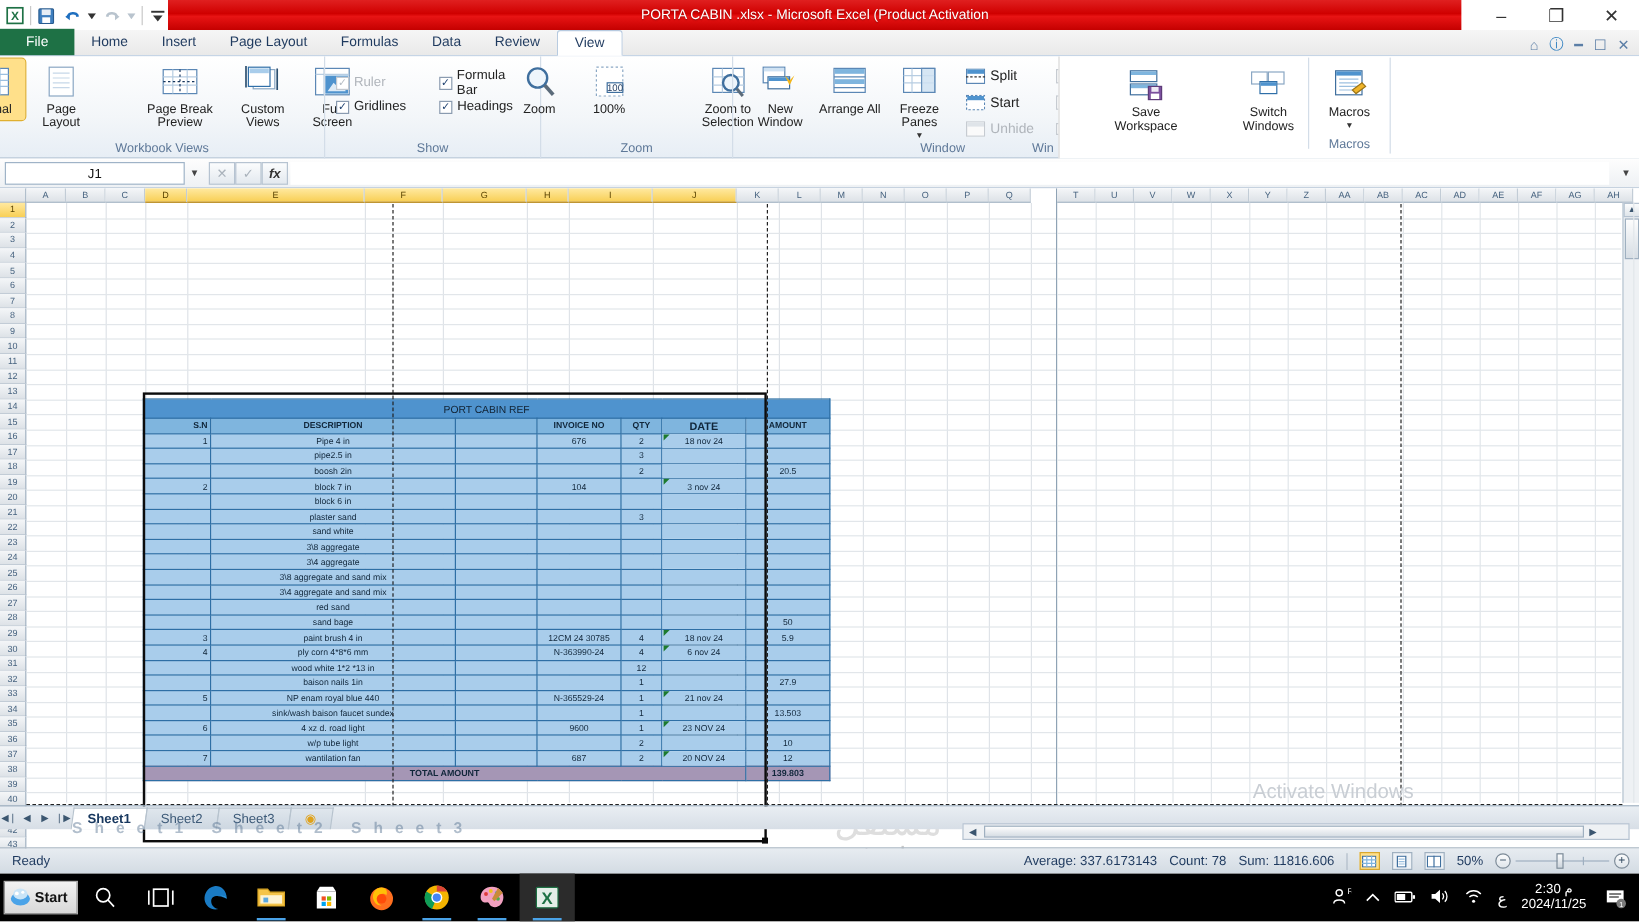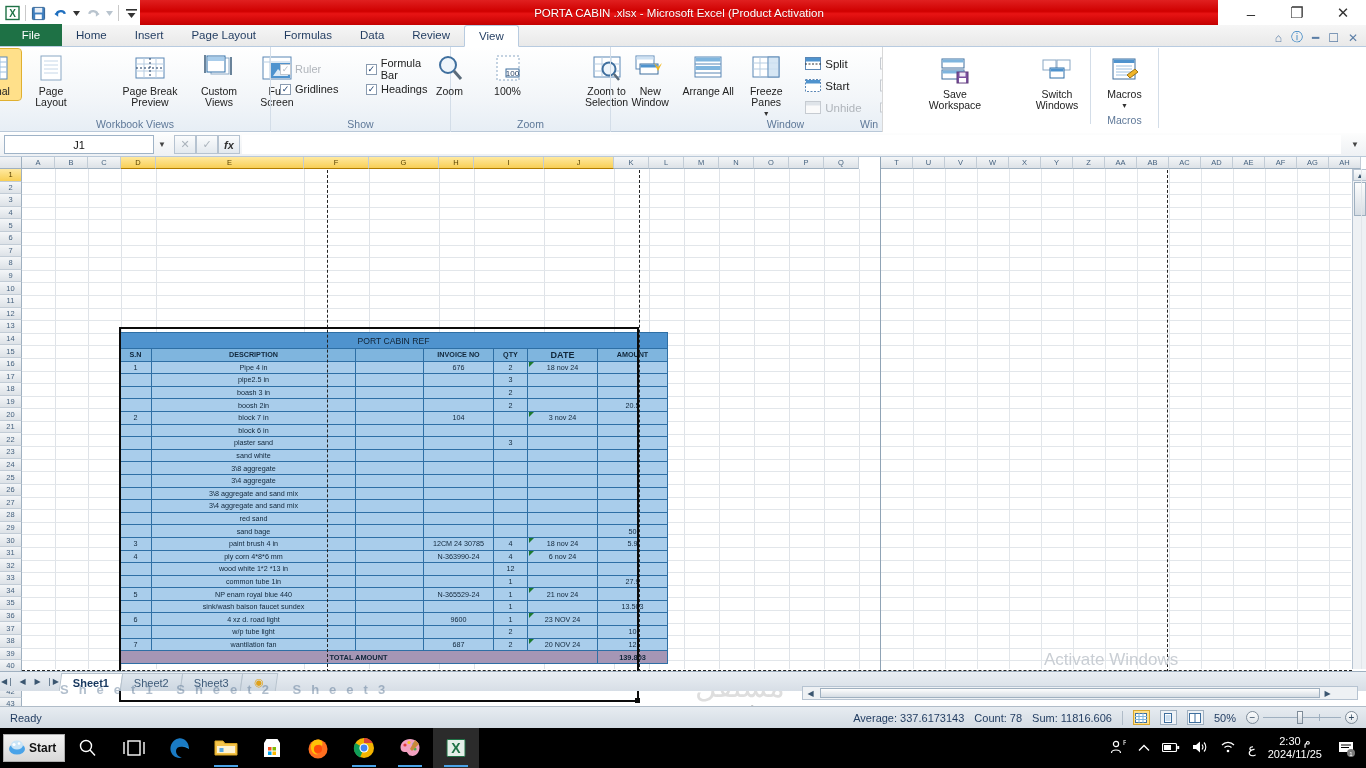--- a/index.html
+++ b/index.html
@@ -150,21 +150,21 @@
   #rightpane { position:absolute; left:880px; top:0; width:486px; height:514px;
                background:#fff; border-left:1px solid #8fa3b5; }
   #rightpane .rp-h { position:absolute; left:0; top:0; height:12px; width:486px; display:flex; }
 
   
   #tbl { position:absolute; left:119px; top:175px; }
   #tbl table { border-collapse:collapse; }
   #tbl td { background:#a9cdeb; border:1px solid #2e6fa5; color:#10263a;
             font-size:7.2px; height:12.6px; padding:0 2px; text-align:center;
             white-space:nowrap; }
-  #tbl td.sn { width:32px; }
+  #tbl td.sn { width:56px;text-align:right; }
   #tbl td.desc { width:204px; }
   #tbl td.blank { width:68px; }
   #tbl td.inv { width:70px; }
   #tbl td.qty { width:34px; }
   #tbl td.date { width:70px; position:relative; }
   #tbl td.amt { width:70px; }
   #tbl td.title { font-size:8.6px; font-weight:normal; height:16px;
                   background:#4f93ce; color:#123; }
   #tbl td.hdr { font-weight:bold; font-size:7.2px; background:#7fb5de; }
   #tbl td.hdr.big { font-size:9px; }
@@ -900,29 +900,20 @@
             <td class="sn"></td>
             <td class="desc">pipe2.5 in</td>
             <td class="blank"></td>
             <td class="inv"></td>
             <td class="qty">3</td>
             <td class="date"></td>
             <td class="amt"></td>
           </tr>
           <tr>
             <td class="sn"></td>
-            <td class="desc">boash 3 in</td>
-            <td class="blank"></td>
-            <td class="inv"></td>
-            <td class="qty">2</td>
-            <td class="date"></td>
-            <td class="amt"></td>
-          </tr>
-          <tr>
-            <td class="sn"></td>
             <td class="desc">boosh 2in</td>
             <td class="blank"></td>
             <td class="inv"></td>
             <td class="qty">2</td>
             <td class="date"></td>
             <td class="amt">20.5</td>
           </tr>
           <tr>
             <td class="sn">2</td>
             <td class="desc">block 7 in</td>
@@ -1035,21 +1026,21 @@
             <td class="sn"></td>
             <td class="desc">wood white 1*2 *13 in</td>
             <td class="blank"></td>
             <td class="inv"></td>
             <td class="qty">12</td>
             <td class="date"></td>
             <td class="amt"></td>
           </tr>
           <tr>
             <td class="sn"></td>
-            <td class="desc">common tube 1in</td>
+            <td class="desc">baison nails 1in</td>
             <td class="blank"></td>
             <td class="inv"></td>
             <td class="qty">1</td>
             <td class="date"></td>
             <td class="amt">27.9</td>
           </tr>
           <tr>
             <td class="sn">5</td>
             <td class="desc">NP enam royal blue 440</td>
             <td class="blank"></td>

